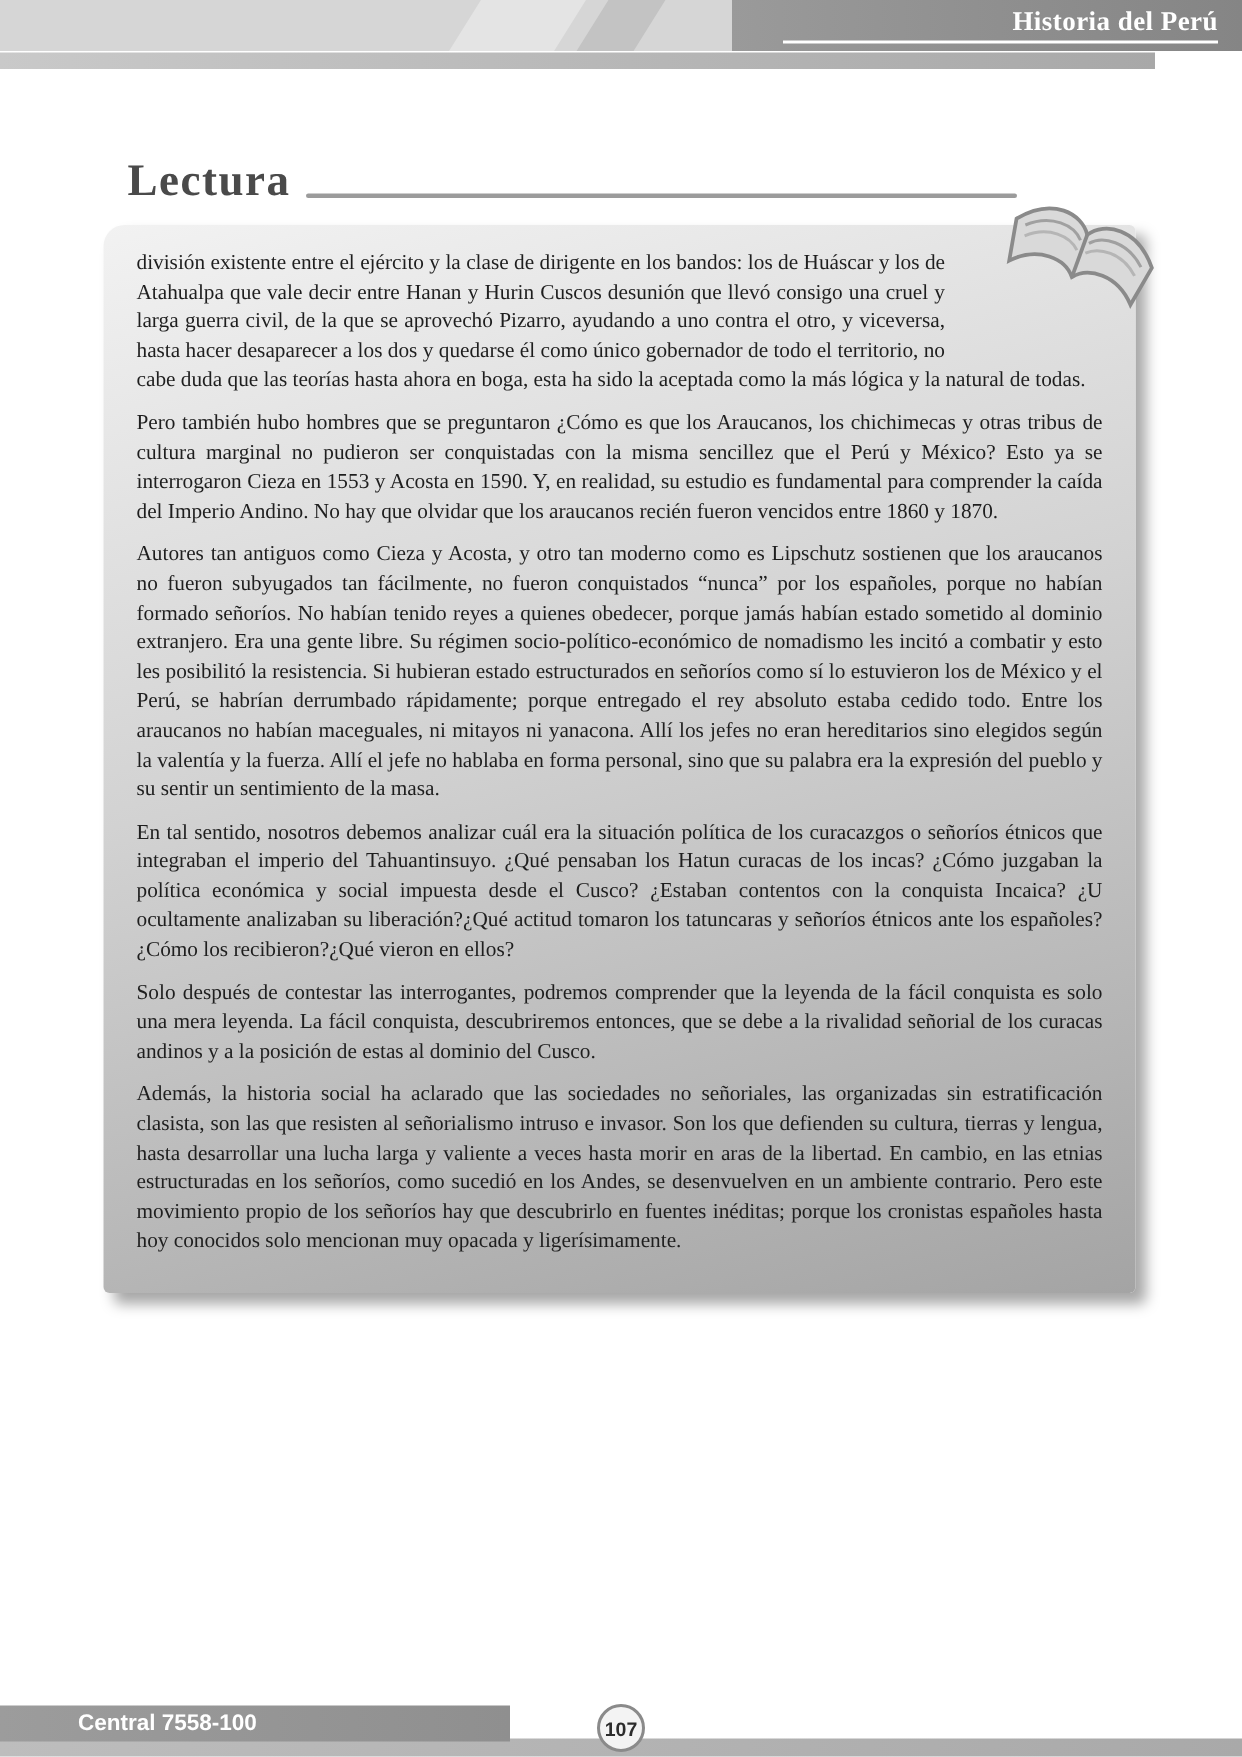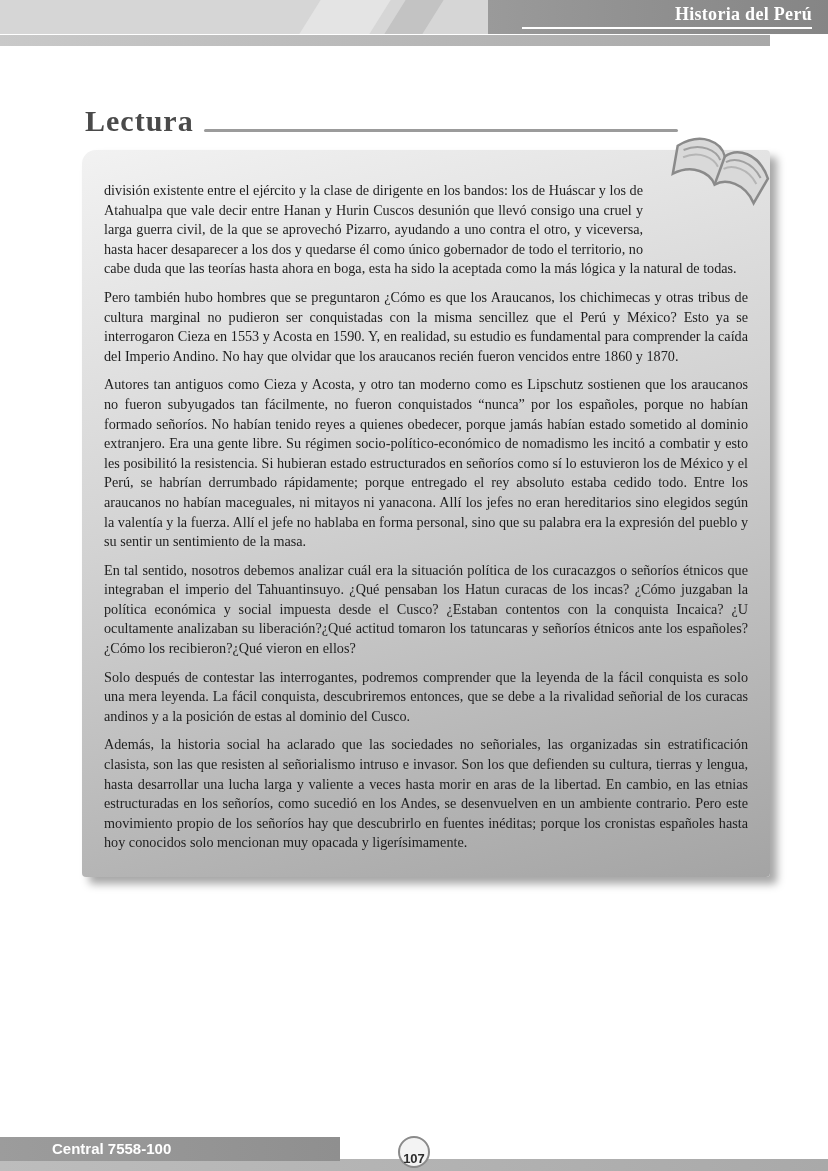--- a/index.html
+++ b/index.html
@@ -43,25 +43,25 @@
   .lectura-title {
     font-size: 30px; font-weight: 700; color: #4a4a4a;
     font-family: "Liberation Serif", serif; line-height: 1; letter-spacing: 1px;
   }
   .lectura-line {
     flex: 1; height: 3px; background: #9b9b9b; margin: 0 80px 4px 10px; border-radius: 2px;
   }
 
   
   .reading-box {
-    position: absolute; top: 150px; left: 82px; width: 688px;
+    position: absolute; top: 150px; left: 69px; width: 688px;
     background: linear-gradient(165deg, #f2f2f2 0%, #d2d2d2 45%, #a4a4a4 100%);
     border-radius: 14px 4px 4px 4px;
     box-shadow: 7px 7px 9px rgba(0,0,0,0.35);
-    padding: 31px 22px 24px 22px;
+    padding: 16px 22px 24px 22px;
   }
   .icon-spacer { float: right; width: 105px; height: 78px; }
   .reading-box p {
     font-size: 14.2px; line-height: 19.6px; color: #1e1e1e;
     text-align: justify; margin-bottom: 9px;
   }
   .reading-box p:last-child { margin-bottom: 0; }
 
   
   .book-icon-wrap {
@@ -78,21 +78,21 @@
   .footer-left {
     position: absolute; bottom: 10px; left: 0; width: 340px; height: 24px;
     background: linear-gradient(90deg, #9c9c9c, #8f8f8f);
     color: #ffffff; font-family: "Liberation Sans", sans-serif;
     font-weight: 700; font-size: 15px; line-height: 24px; padding-left: 52px;
   }
   .footer-circle {
     position: absolute; left: 50%; transform: translateX(-50%); bottom: 3px;
     width: 32px; height: 32px; border-radius: 50%;
     background: #f3f3f3; border: 2px solid #8a8a8a;
-    display: flex; align-items: flex-end; justify-content: center;
+    display: flex; align-items: center; justify-content: center;
     font-family: "Liberation Sans", sans-serif; font-weight: 700; font-size: 13px; color: #2c2c2c;
   }
   .footer-right {
     position: absolute; right: 34px; bottom: 9px;
     font-family: "Liberation Serif", serif; font-weight: 700; font-size: 21px; color: #3d3d3d;
   }
 </style>
 </head>
 <body>
 

